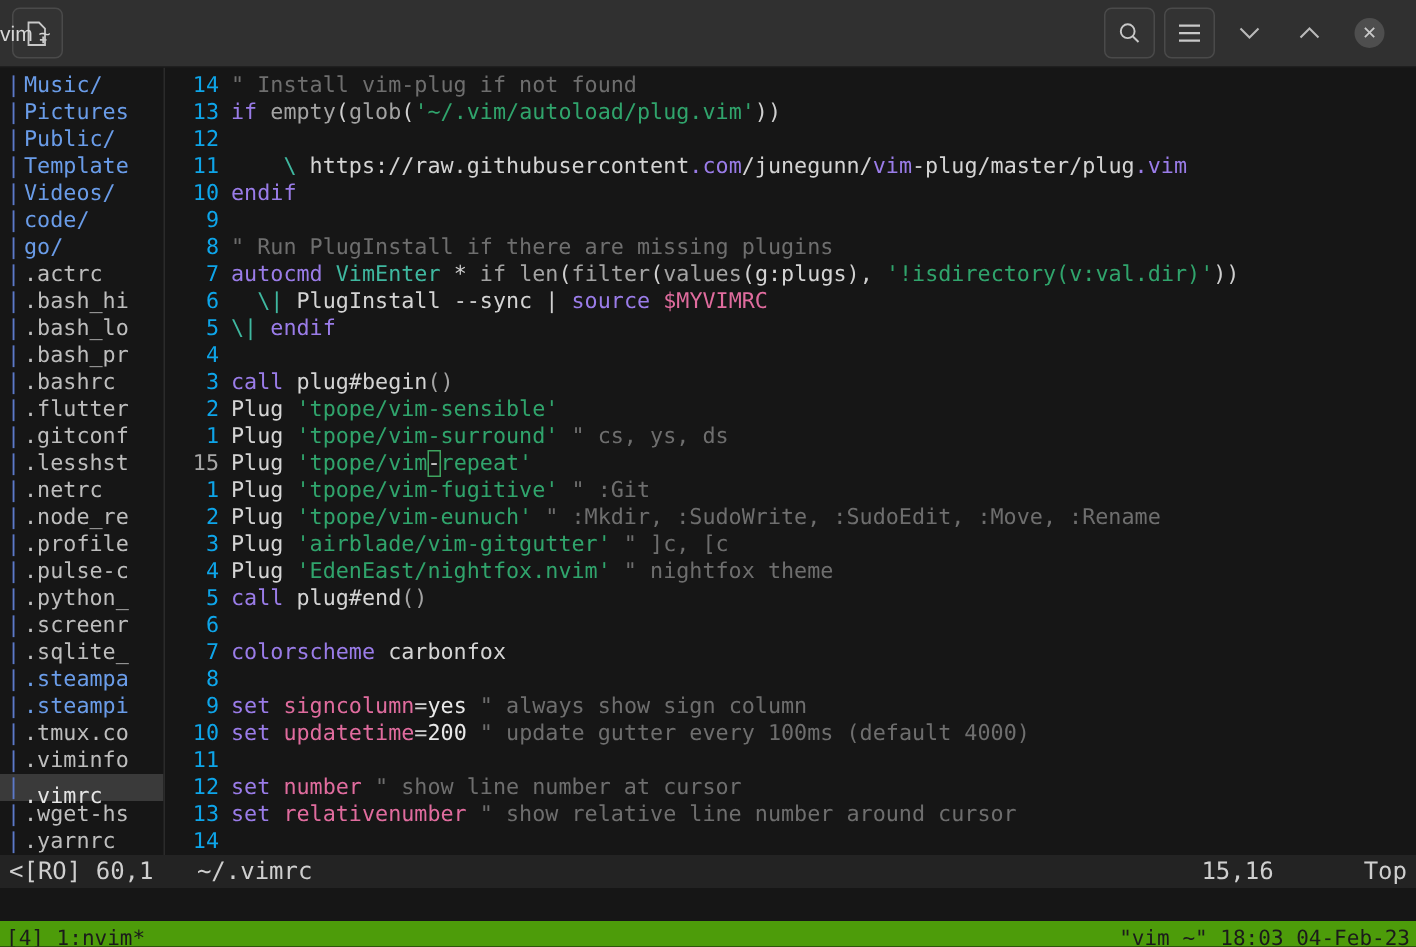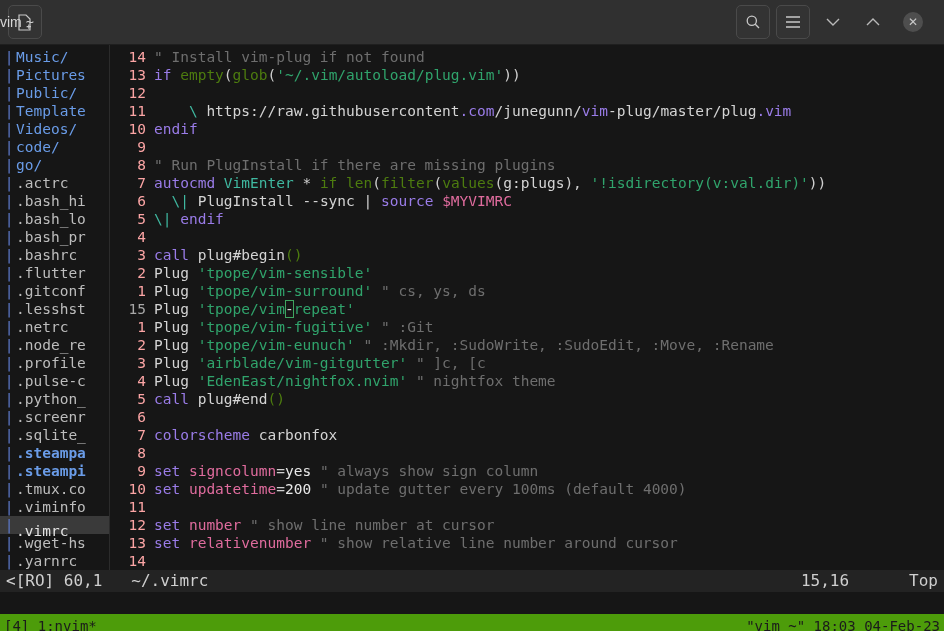--- a/index.html
+++ b/index.html
@@ -89,49 +89,49 @@
   .srow {
     height: 18px; line-height: 18px;
     display: flex; align-items: center;
     white-space: pre;
     padding-left: 2px;
   }
   .srow.cursor { background: #3a3a3a; }
   .sbar { color: #5c79c9; width: 14px; flex: 0 0 14px; text-align: center; }
   .sname { color: #bdbdbd; }
   .sname.dir { color: #6a9ce8; }
-  .sname.link { color: #6a9ce8; font-weight: bold; }
+  .sname.link { color: #6a9ce8; font-weight: normal; }
   .sname.cur { color: #e4e4e4; margin-top: 12px; }
 
   
   .editor {
     flex: 1 1 auto;
     background: #161616;
     padding-top: 3px;
     overflow: hidden;
   }
   .crow {
     height: 18px; line-height: 18px;
     display: flex;
     white-space: pre;
   }
   .lnum {
     width: 44px; flex: 0 0 44px;
     text-align: right;
     padding-right: 8px;
-    color: #fca5a5;
+    color: #0ea5e9;
   }
   .lnum.cur { color: #a8a8a8; }
   .code { white-space: pre; }
 
   
   .t-cmt  { color: #6e6e6e; }
   .t-kw   { color: #9a7ce8; }
   .t-str  { color: #30a46c; }
-  .t-fn   { color: #4d7c0f; }
+  .t-fn   { color: #a3a3a3; }
   .t-typ  { color: #3fb8a0; }
   .t-var  { color: #e06c9e; }
   .t-txt  { color: #d4d4d4; }
   .t-num  { color: #e8e8e8; }
   .t-op   { color: #cfcfcf; }
   .cursorbox {
     outline: 1.5px solid #3fa45f;
     outline-offset: -1px;
     color: #d4d4d4;
     display: inline-block;

